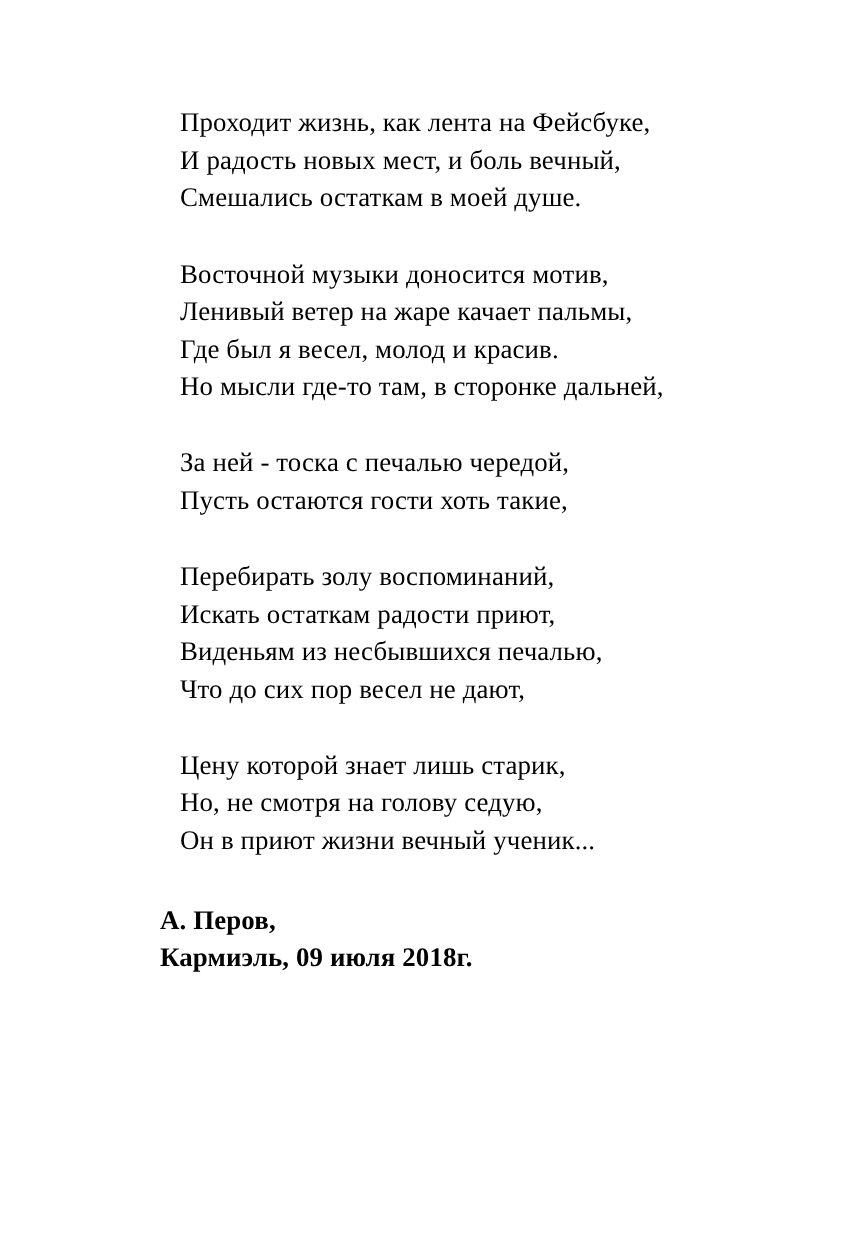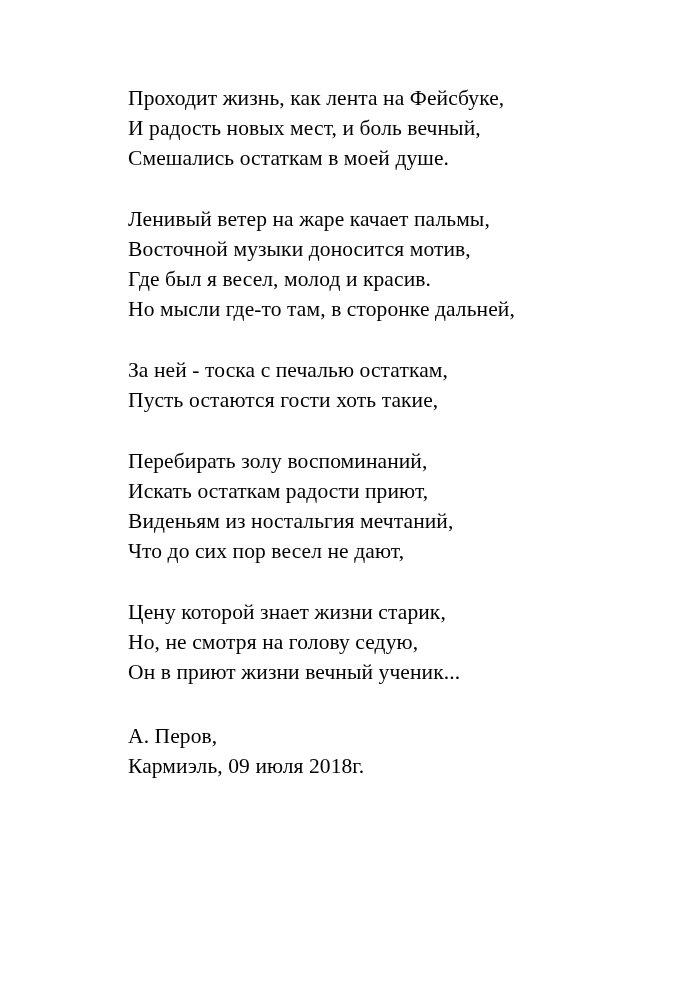--- a/index.html
+++ b/index.html
@@ -15,66 +15,67 @@
     color: #000000;
   }
   .page {
     box-sizing: border-box;
     width: 674px;
     height: 1004px;
     padding: 83px 40px 0 128px;
     background: #ffffff;
   }
   .stanza {
-    margin: 0 0 31px 0;
+    margin: 0 0 31px 16px;
   }
   .line {
     margin: 0;
     padding: 0;
     font-size: 21.5px;
     line-height: 30px;
     white-space: nowrap;
     letter-spacing: 0.1px;
   }
   .signature {
     margin-top: 34px;
+    font-weight: bold;
   }
 </style>
 </head>
 <body>
 
 <div class="page">
 
   <div class="stanza">
     <p class="line">Проходит жизнь, как лента на Фейсбуке,</p>
     <p class="line">И радость новых мест, и боль вечный,</p>
     <p class="line">Смешались остаткам в моей душе.</p>
   </div>
 
   <div class="stanza">
+    <p class="line">Восточной музыки доносится мотив,</p>
     <p class="line">Ленивый ветер на жаре качает пальмы,</p>
-    <p class="line">Восточной музыки доносится мотив,</p>
     <p class="line">Где был я весел, молод и красив.</p>
     <p class="line">Но мысли где-то там, в сторонке дальней,</p>
   </div>
 
   <div class="stanza">
-    <p class="line">За ней - тоска с печалью остаткам,</p>
+    <p class="line">За ней - тоска с печалью чередой,</p>
     <p class="line">Пусть остаются гости хоть такие,</p>
   </div>
 
   <div class="stanza">
     <p class="line">Перебирать золу воспоминаний,</p>
     <p class="line">Искать остаткам радости приют,</p>
-    <p class="line">Виденьям из ностальгия мечтаний,</p>
+    <p class="line">Виденьям из несбывшихся печалью,</p>
     <p class="line">Что до сих пор весел не дают,</p>
   </div>
 
   <div class="stanza">
-    <p class="line">Цену которой знает жизни старик,</p>
+    <p class="line">Цену которой знает лишь старик,</p>
     <p class="line">Но, не смотря на голову седую,</p>
     <p class="line">Он в приют жизни вечный ученик...</p>
   </div>
 
   <div class="signature">
     <p class="line">А. Перов,</p>
     <p class="line">Кармиэль, 09 июля 2018г.</p>
   </div>
 
 </div>

